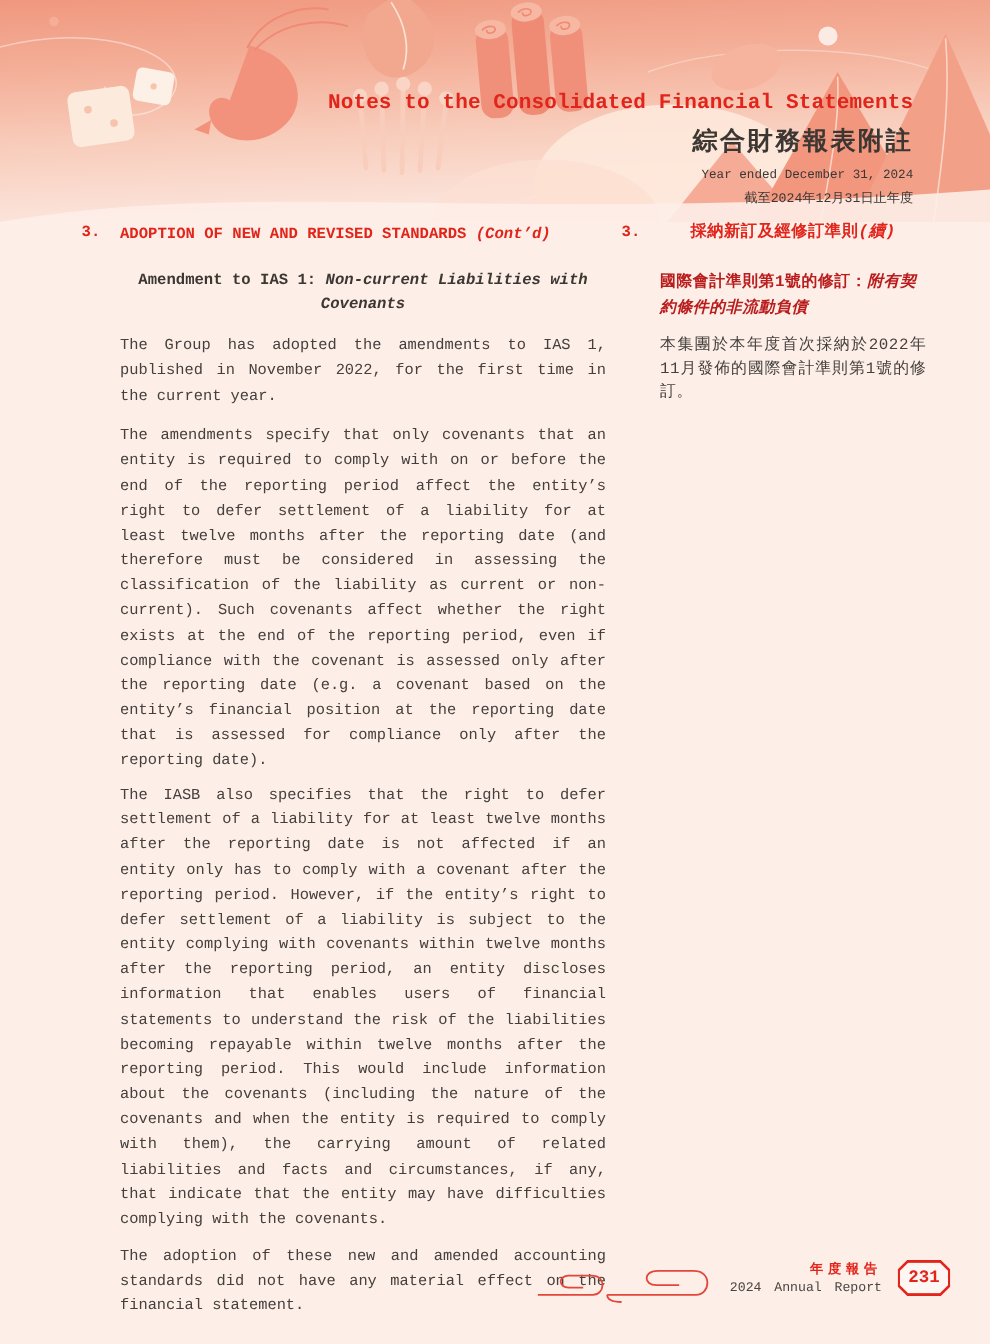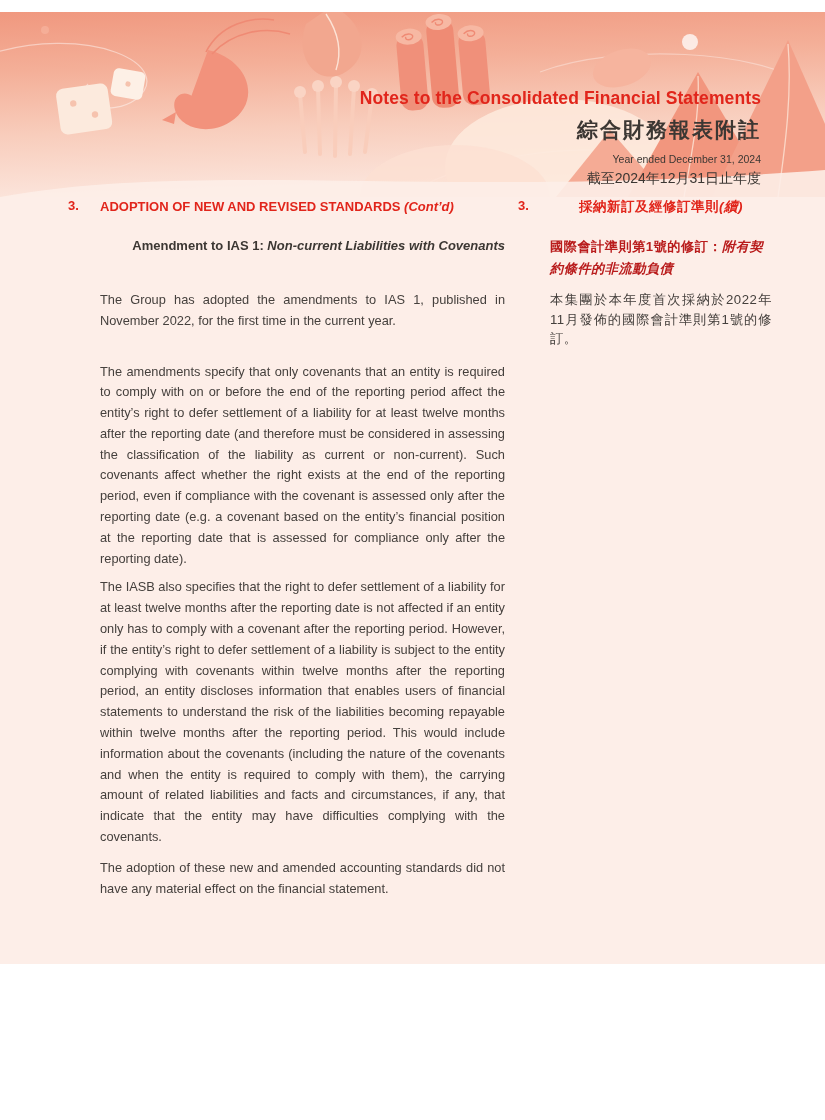--- a/index.html
+++ b/index.html
@@ -1,59 +1,58 @@
 <!DOCTYPE html>
 <html><head>
 <meta charset="utf-8">
 <style>
   html,body{margin:0;padding:0;}
   .page{
     position:relative;
-    width:825px;height:952px;
+    width:825px;height:1120px;
     background:#fdeee8;
     overflow:hidden;
-    font-family:Liberation Sans, sans-serif;
+    font-family:Liberation Mono, monospace;
     color:#45403d;
-    margin-top:12px;
   }
   
   .banner{
     position:absolute;top:0;left:0;width:825px;height:185px;
     background:linear-gradient(178deg,#f0987f 0%,#f4af98 28%,#f8cdbc 58%,#fdeee8 100%);
   }
   .banner svg{display:block;}
   
   .header{
     position:absolute;top:76px;right:64px;text-align:right;
   }
   .title-en{font-size:17.5px;font-weight:bold;color:#e1251b;letter-spacing:.1px;}
   .title-zh{font-size:21px;font-weight:bold;color:#3c3733;margin-top:7px;letter-spacing:2px;}
   .period-en{font-size:10.5px;color:#3c3733;margin-top:9px;}
-  .period-zh{font-size:14px;color:#3c3733;margin-top:5px;}
+  .period-zh{font-size:11px;color:#3c3733;margin-top:5px;}
   
   .content{
     position:absolute;left:68px;top:186px;width:704px;
   }
   .row{
     display:grid;
     grid-template-columns:32px 405px 13px 32px 222px;
     align-items:start;
   }
   .row-heading{margin-bottom:21px;}
   .row-subheading{margin-bottom:10px;}
   .row-p1{margin-bottom:13px;}
   .row-p2{margin-bottom:8px;}
   .row-p3{margin-bottom:10px;}
   .num{font-size:13px;font-weight:bold;color:#e1251b;}
   .en-col{font-size:12.8px;line-height:20.8px;text-align:justify;}
   .zh-col{font-size:13.2px;line-height:19.5px;text-align:justify;letter-spacing:.5px;}
   .en-heading{font-size:13px;font-weight:bold;color:#e1251b;line-height:17px;text-align:left;}
   .zh-heading{font-size:13.5px;font-weight:bold;color:#e1251b;line-height:17px;letter-spacing:.5px;text-align:center;}
   .contd{font-style:italic;}
-  .en-sub{font-size:13px;font-weight:bold;color:#3c3733;line-height:20px;text-align:right;}
+  .en-sub{font-size:13px;font-weight:bold;color:#3c3733;line-height:20px;text-align:center;}
   .zh-sub{font-size:13.2px;font-weight:bold;color:#b91c1c;line-height:22px;letter-spacing:.5px;text-align:left;}
   .ital{font-style:italic;}
   
   .footer{
     position:absolute;top:1044px;right:33px;
     display:flex;align-items:center;
   }
   .footer-swirl{margin-right:10px;margin-top:8px;}
   .footer-text{text-align:right;margin-right:13px;}
   .footer-zh{font-size:11px;font-weight:bold;color:#e1251b;letter-spacing:4px;}

